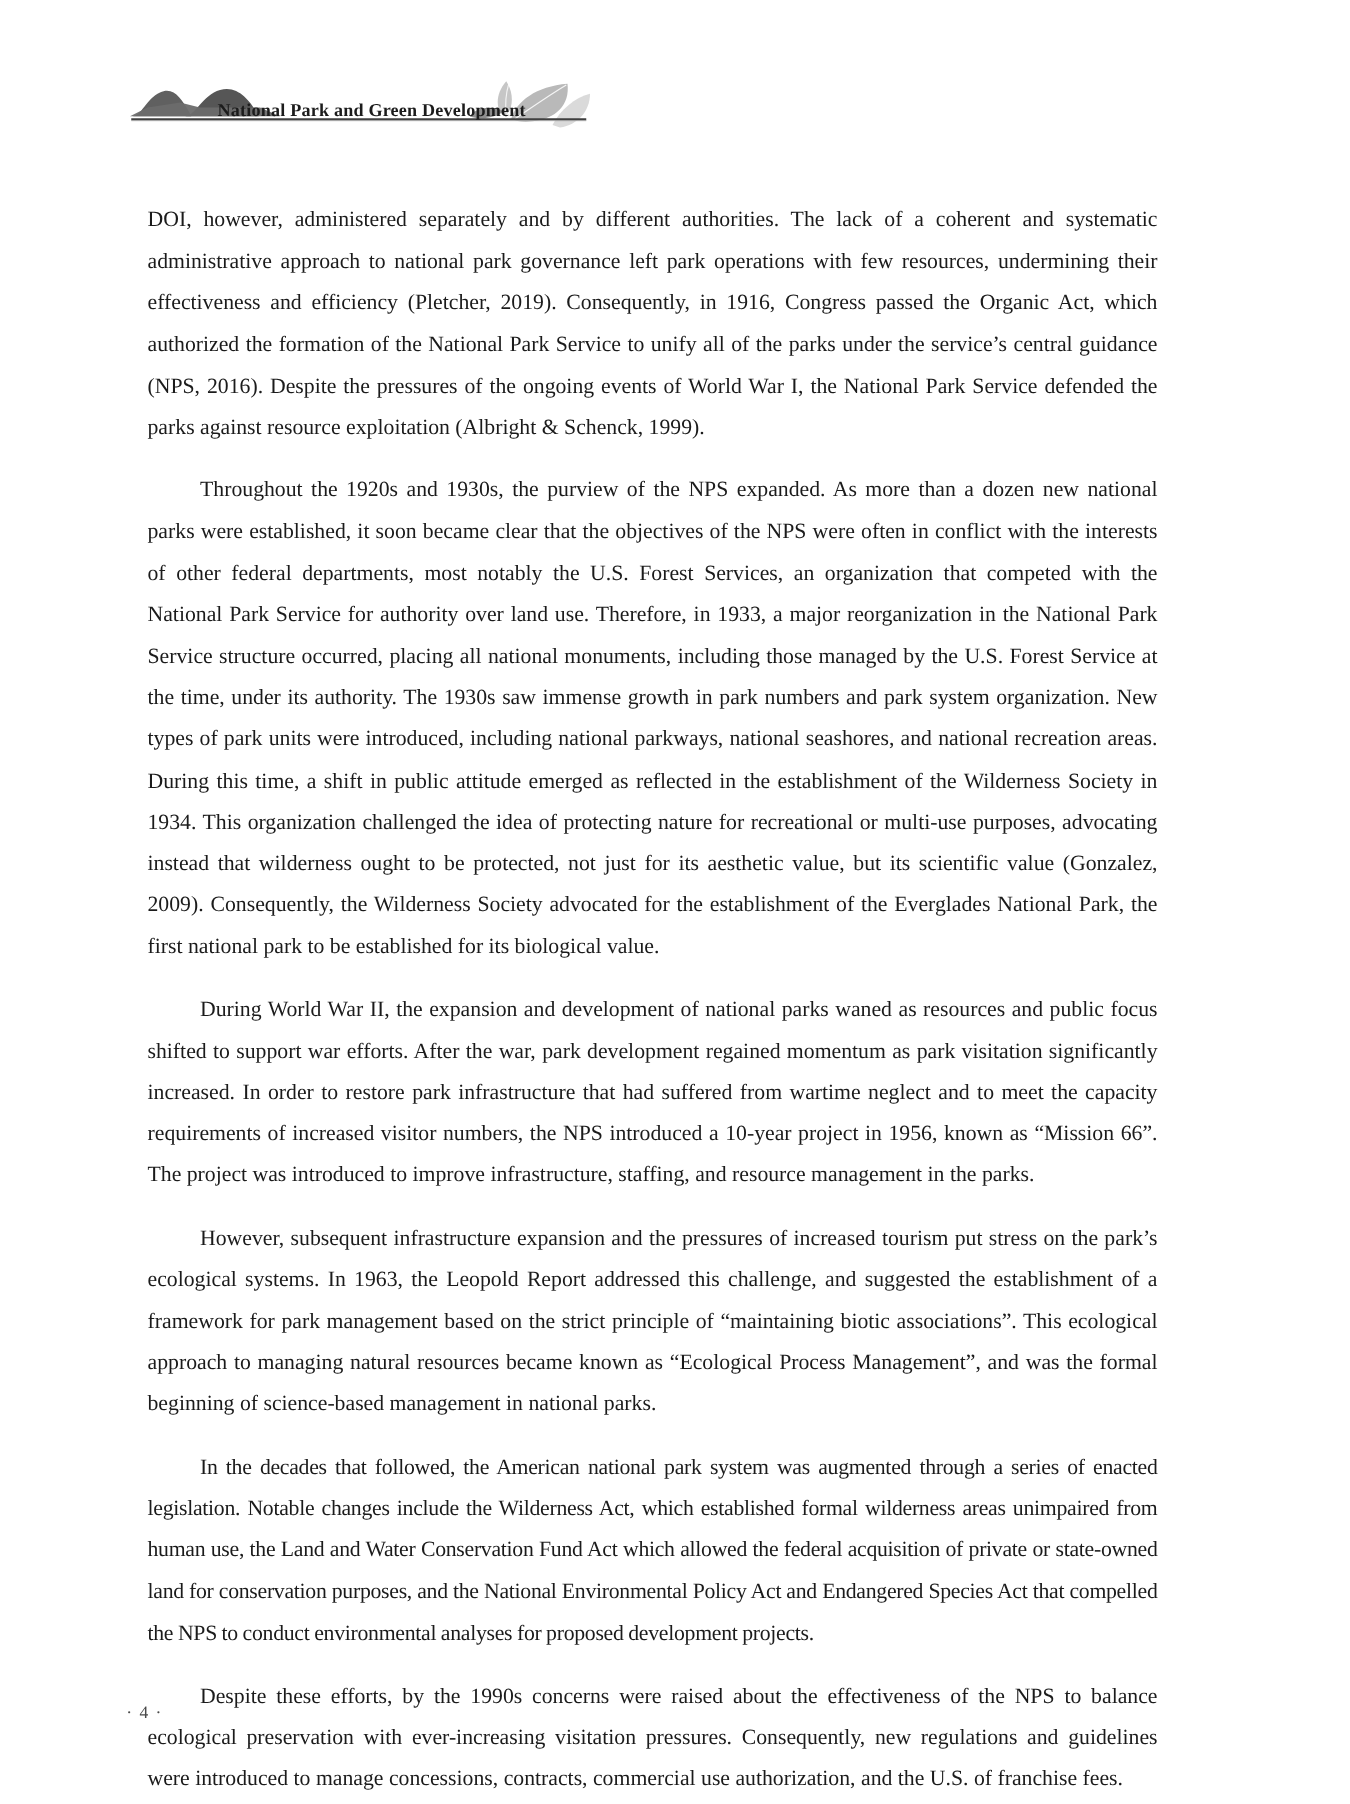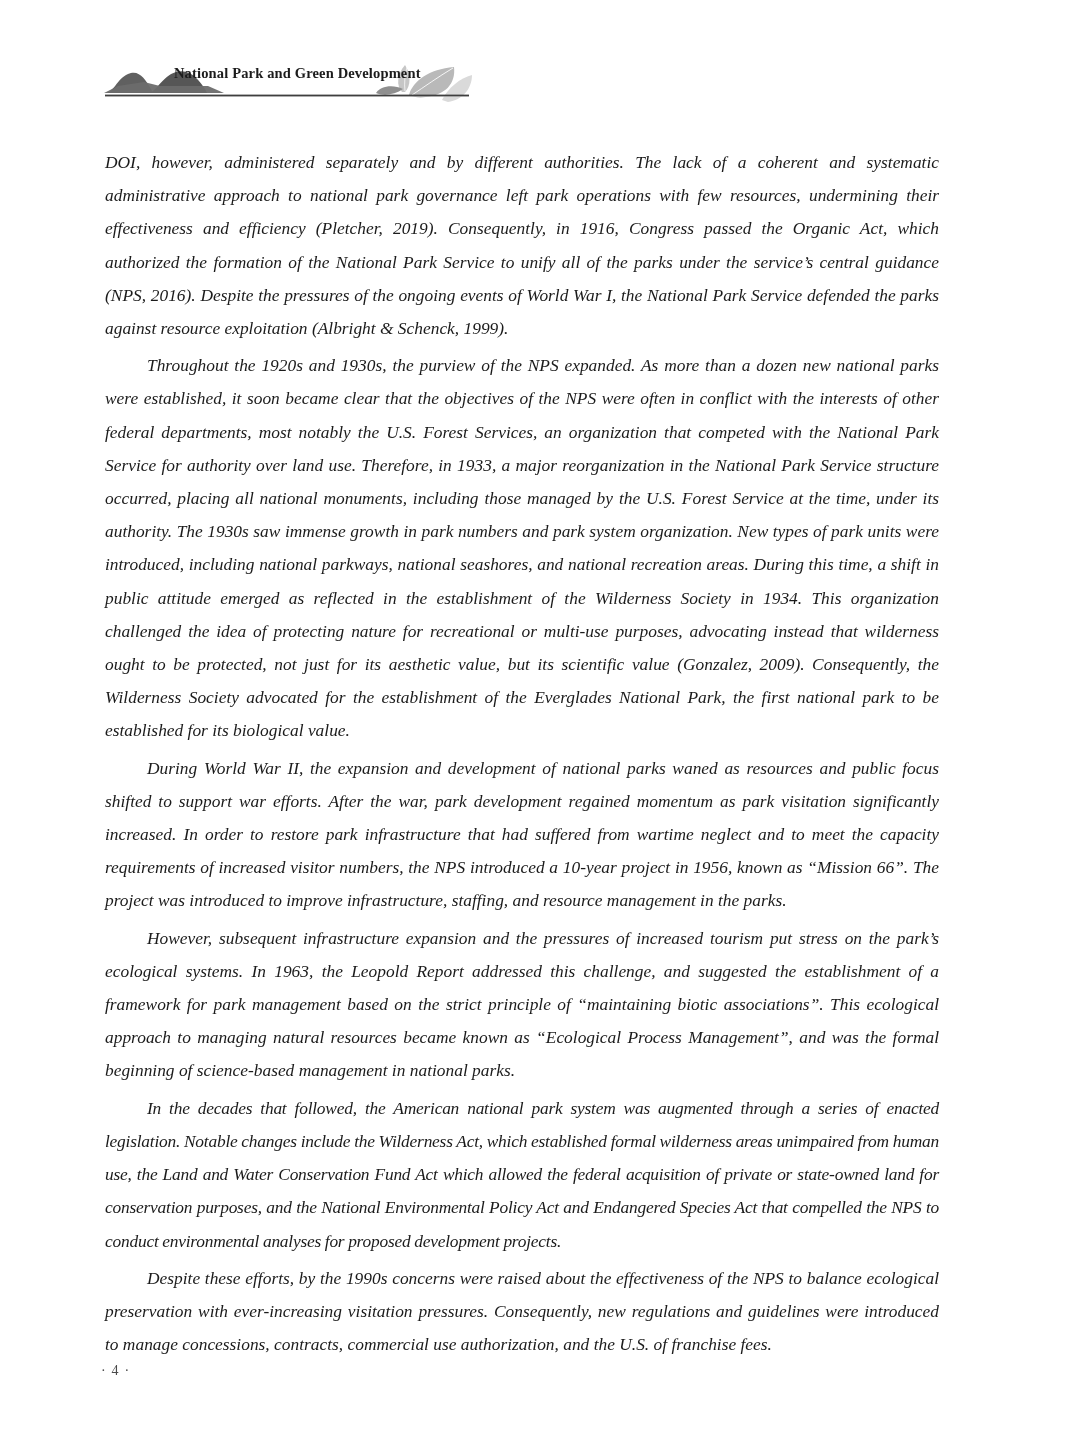--- a/index.html
+++ b/index.html
@@ -35,46 +35,45 @@
     position: absolute;
     left: 0;
     top: 0;
     width: 370px;
     height: 52px;
     overflow: visible;
   }
   .header-title {
     position: absolute;
     left: 70px;
-    top: 4px;
+    top: 20px;
     font-family: "Liberation Serif", "DejaVu Serif", serif;
     font-weight: bold;
     font-size: 14.5px;
     letter-spacing: 0.15px;
     color: #1c1c1c;
     white-space: nowrap;
     line-height: 1;
   }
 
   
   .content {
     position: absolute;
     left: 101px;
     top: 142px;
     width: 842px;
   }
   p.para {
-    margin: 4px;
+    margin: 17px;
     text-align: justify;
     text-justify: inter-word;
     font-size: 17.4px;
     line-height: 33.2px;
     color: #1b1b1b;
     text-indent: 42px;
-    font-style: italic;
     -webkit-font-smoothing: antialiased;
   }
   p.para.no-indent {
     text-indent: 0;
   }
   
   p.para.tight {
     letter-spacing: -0.22px;
     word-spacing: -0.4px;
   }

